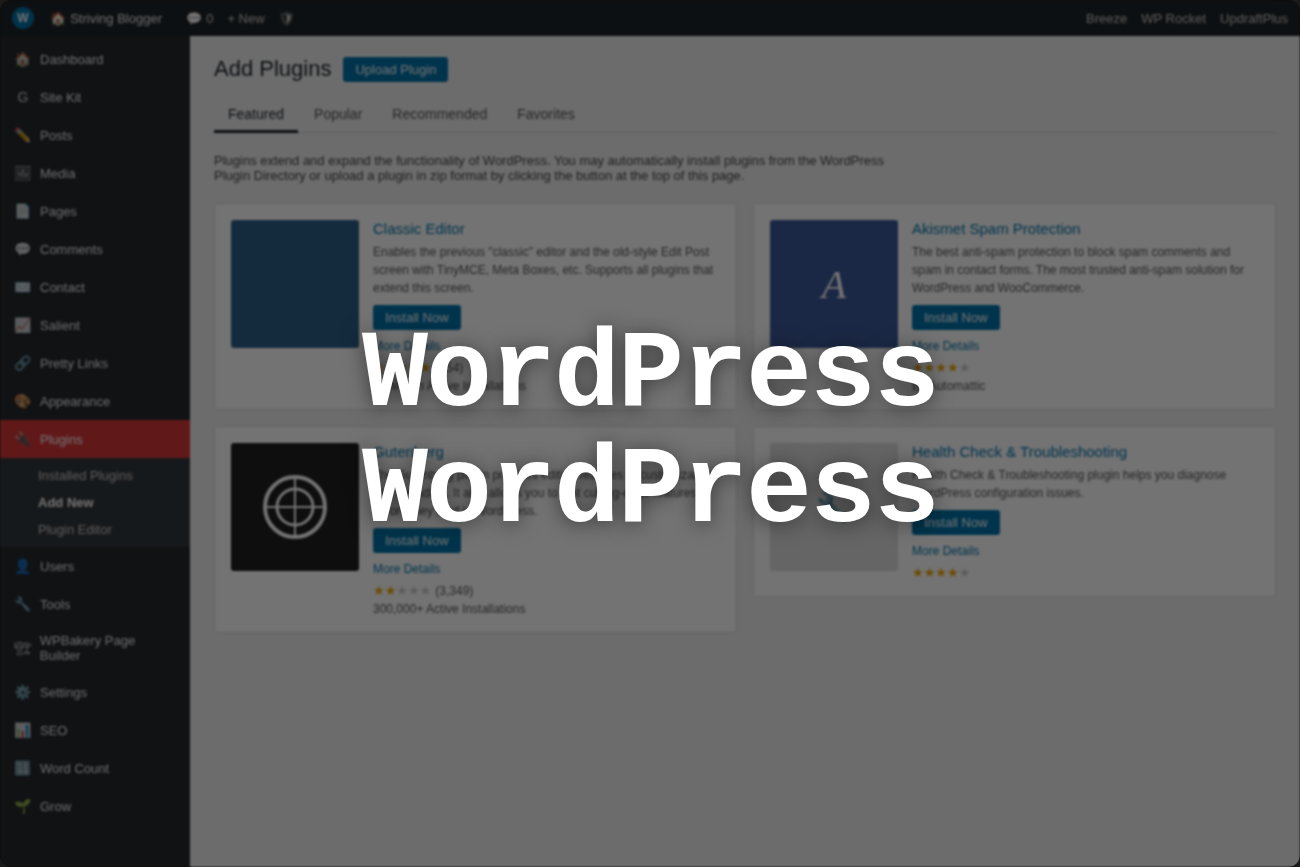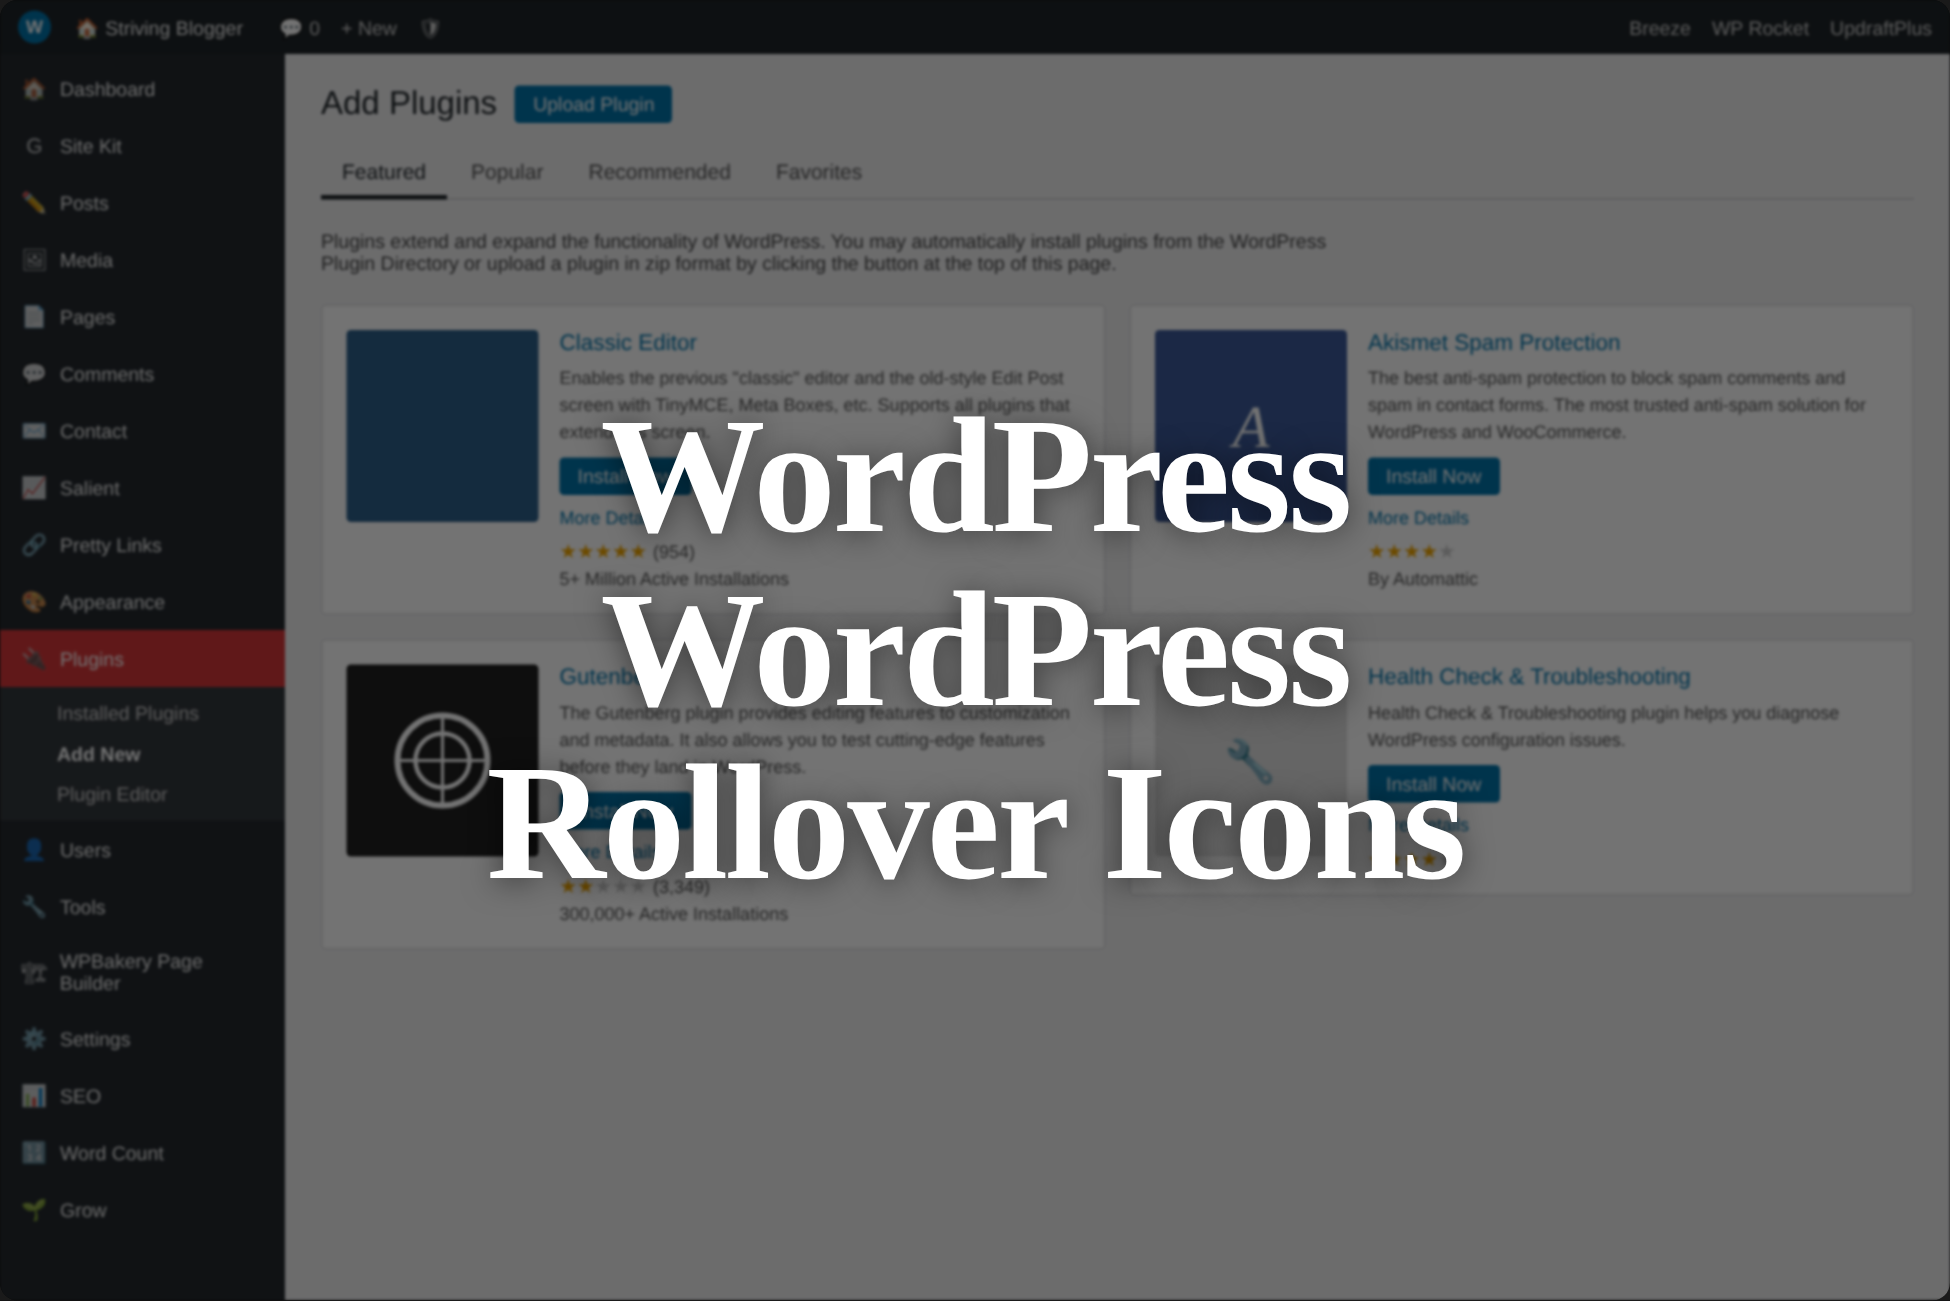--- a/index.html
+++ b/index.html
@@ -313,21 +313,21 @@
     }
 
     .overlay-title {
       text-align: center;
       color: white;
       font-size: 110px;
       font-weight: 900;
       line-height: 1.05;
       letter-spacing: -2px;
       text-shadow: 0 2px 20px rgba(0,0,0,0.5);
-      font-family: Liberation Serif, serif;
+      font-family: Liberation Mono, monospace;
       padding: 0 40px;
     }
 
     
     .classic-lines {
       display: flex;
       flex-direction: column;
       gap: 6px;
       padding: 16px;
     }
@@ -583,17 +583,16 @@
           </div>
         </div>
       </div>
     </div>
   </div>
 
   <div class="overlay-text">
     <div class="overlay-title">
       <div>WordPress</div>
       <div>WordPress</div>
-      <div>Rollover Icons</div>
     </div>
   </div>
 
 </div>
 
 </body></html>

